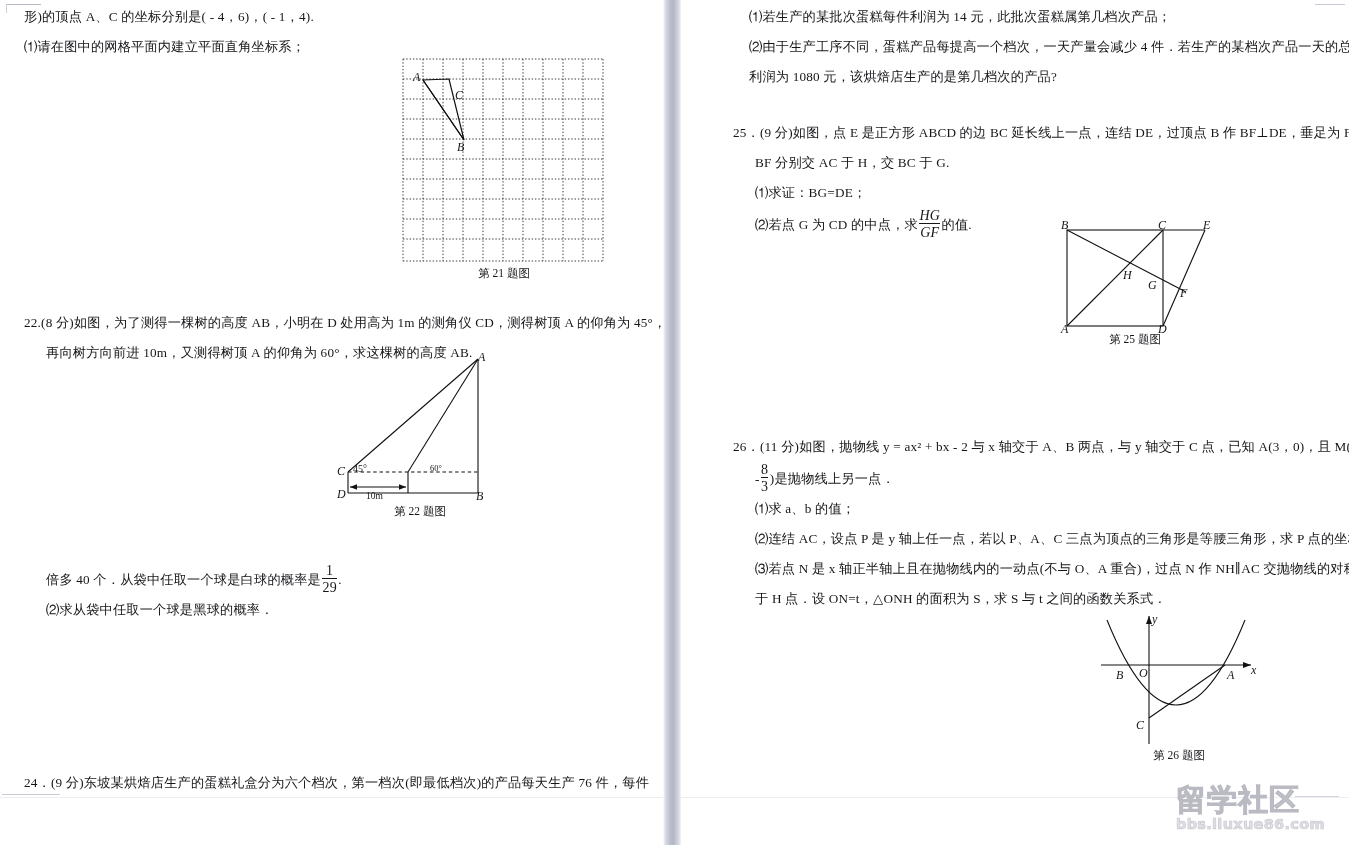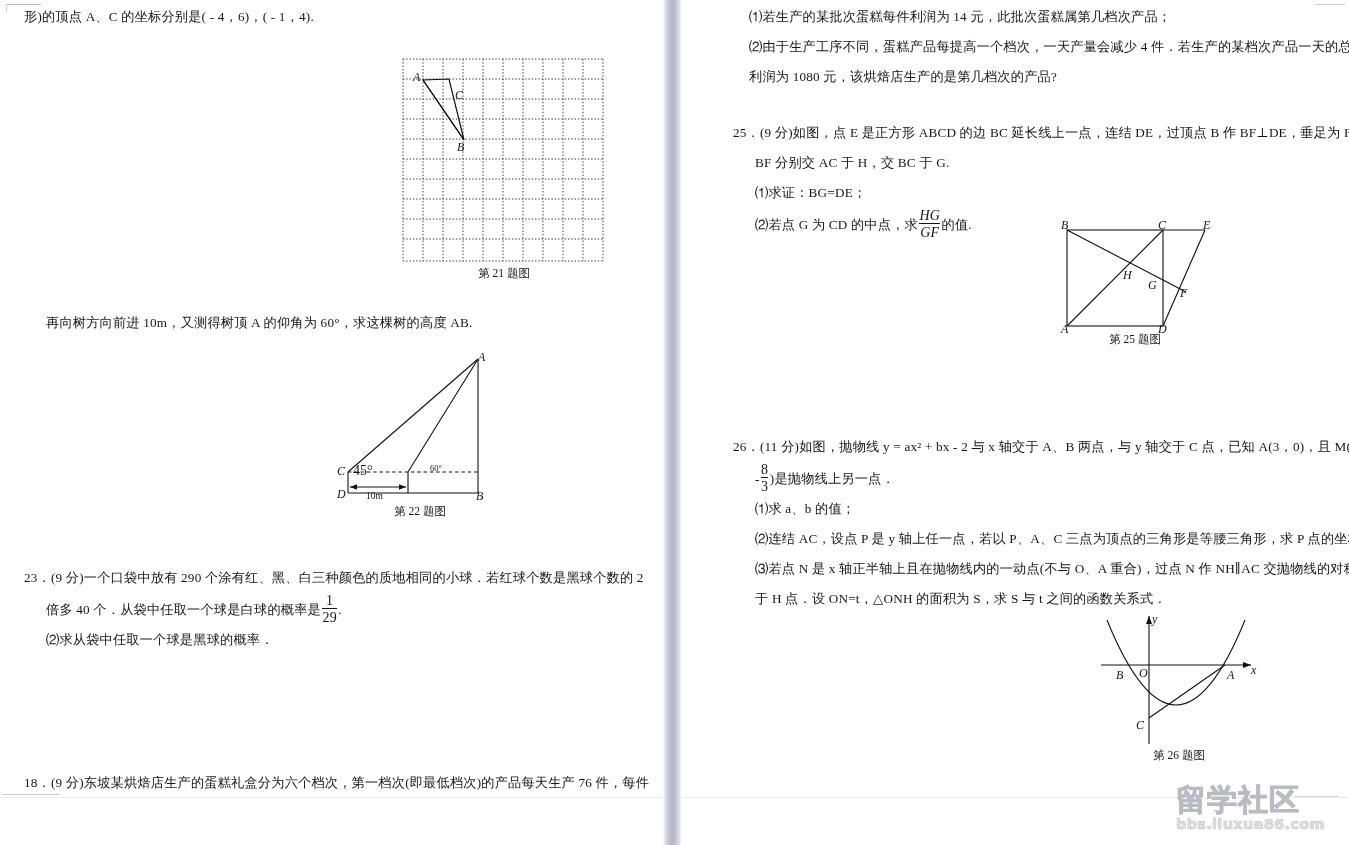--- a/index.html
+++ b/index.html
@@ -142,20 +142,21 @@
 
 <div class="scan-wrap">
 
   <div class="page page-left">
     <div class="sheet-edge-tl"></div>
     <div class="sheet-edge-bl"></div>
     <div class="sheet-bottom-rule"></div>
 
     <div class="q" style="left:24px; top:2px;">
       <span class="ln">形)的顶点 A、C 的坐标分别是( - 4，6)，( - 1，4).</span>
+      <span class="ln">⑴请在图中的网格平面内建立平面直角坐标系；</span>
     </div>
 
     <div class="fig" style="left:402px; top:58px; width:204px; height:232px;">
       <div style="position:absolute;left:0;top:0;width:202px;height:204px;">
         <svg width="202" height="204" class="svgfig" style="left:0;top:0;">
           <g stroke="#3a3a3a" stroke-width="1" stroke-dasharray="1.4 1.9" fill="none">
             <line x1="1" y1="1" x2="1" y2="203"></line>
             <line x1="21" y1="1" x2="21" y2="203"></line>
             <line x1="41" y1="1" x2="41" y2="203"></line>
             <line x1="61" y1="1" x2="61" y2="203"></line>
@@ -184,20 +185,21 @@
           </g>
         </svg>
         <span class="lbl" style="position:absolute;left:11px;top:12px;">A</span>
         <span class="lbl" style="position:absolute;left:55px;top:82px;">B</span>
         <span class="lbl" style="position:absolute;left:53px;top:30px;">C</span>
       </div>
       <div class="fig-cap" style="top:208px;">第 21 题图</div>
     </div>
 
     <div class="q" style="left:24px; top:308px;">
+      <span class="ln">22.(8 分)如图，为了测得一棵树的高度 AB，小明在 D 处用高为 1m 的测角仪 CD，测得树顶 A 的仰角为 45°，</span>
       <span class="ln indent">再向树方向前进 10m，又测得树顶 A 的仰角为 60°，求这棵树的高度 AB.</span>
     </div>
 
     <div class="fig" style="left:330px; top:350px; width:180px; height:170px;">
       <svg width="180" height="160" class="svgfig" style="left:0;top:0;">
         <g stroke="#111" stroke-width="1.1" fill="none">
 
           <line x1="148" y1="9" x2="148" y2="143"></line>
 
           <line x1="18" y1="122" x2="148" y2="9"></line>
@@ -215,36 +217,35 @@
         </g>
         <g fill="#111" stroke="none">
           <polygon points="20,137 27,134.2 27,139.8"></polygon>
           <polygon points="76,137 69,134.2 69,139.8"></polygon>
         </g>
       </svg>
       <span class="lbl" style="position:absolute;left:148px;top:0px;">A</span>
       <span class="lbl" style="position:absolute;left:146px;top:139px;">B</span>
       <span class="lbl" style="position:absolute;left:7px;top:114px;">C</span>
       <span class="lbl" style="position:absolute;left:7px;top:137px;">D</span>
-      <span style="position:absolute;left:23px;top:113px;font-size:14px;">45°</span>
+      <span style="position:absolute;left:23px;top:113px;font-size:10px;">45°</span>
       <span style="position:absolute;left:84px;top:113px;font-size:8.5px;padding-left:16px;">60°</span>
       <span style="position:absolute;left:36px;top:141px;font-size:9.5px;">10m</span>
       <div class="fig-cap" style="top:154px;">第 22 题图</div>
     </div>
 
     <div class="q" style="left:24px; top:563px;">
-      <span class="ln">23．(9 分)一个口袋中放有 290 个涂有红、黑、白三种颜色的质地相同的小球．若红球个数是黑球个数的 2</span>
       <span class="ln indent">
         <span>倍多 40 个．从袋中任取一个球是白球的概率是</span><span class="frac"><span class="numr">1</span><span class="den">29</span></span>.
       </span>
       <span class="ln indent">⑵求从袋中任取一个球是黑球的概率．</span>
     </div>
 
     <div class="q" style="left:24px; top:768px;">
-      <span class="ln">18．(9 分)东坡某烘焙店生产的蛋糕礼盒分为六个档次，第一档次(即最低档次)的产品每天生产 76 件，每件</span>
+      <span class="ln">24．(9 分)东坡某烘焙店生产的蛋糕礼盒分为六个档次，第一档次(即最低档次)的产品每天生产 76 件，每件</span>
     </div>
   </div>
 
   <div class="gutter"></div>
 
   <div class="page page-right">
     <div class="sheet-edge-tr"></div>
     <div class="sheet-edge-br"></div>
     <div class="sheet-bottom-rule"></div>
 

